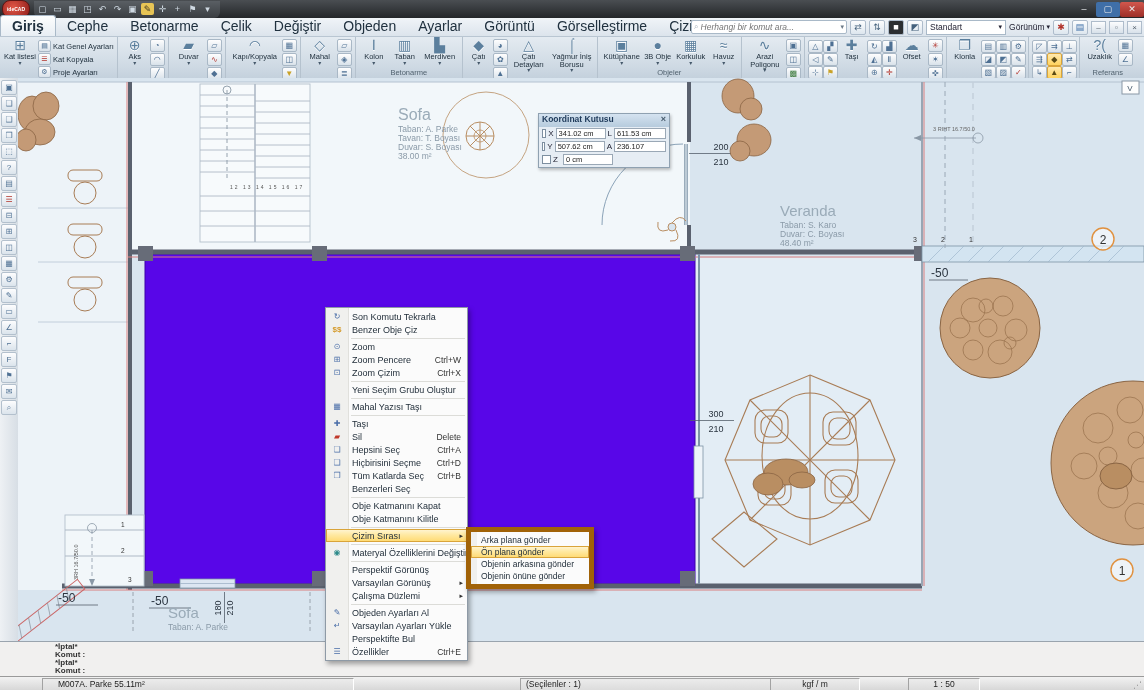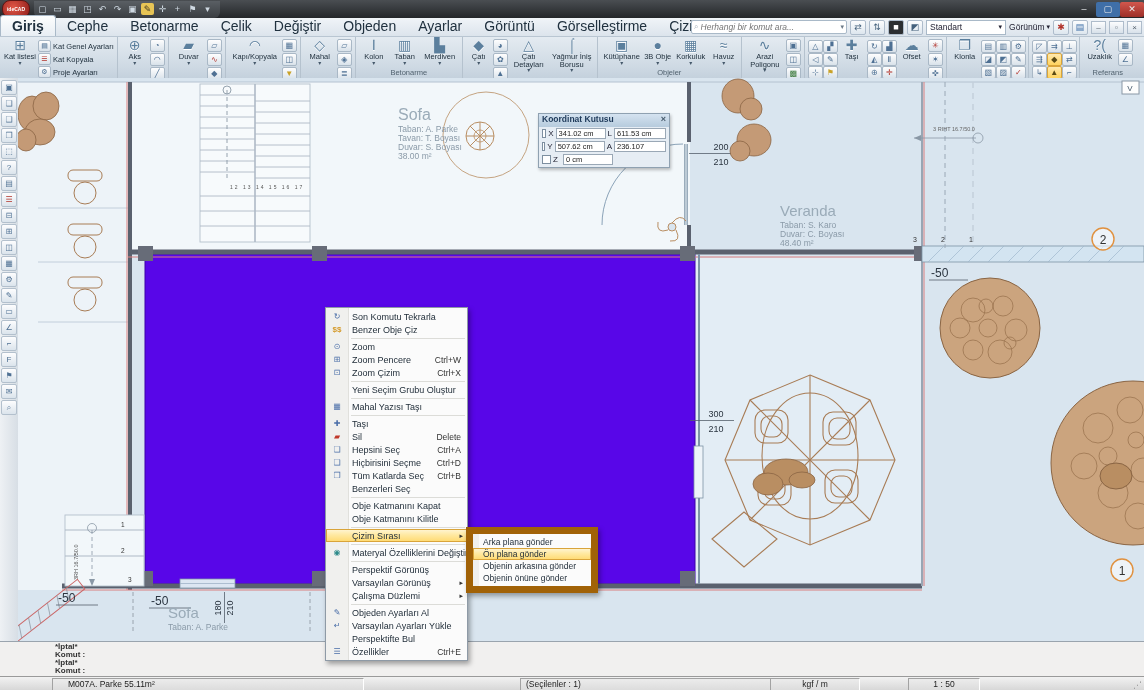--- a/index.html
+++ b/index.html
@@ -87,21 +87,21 @@
     background:#f0f0ee;border-right:1px solid #e0e0dc;}
   .mi{position:relative;height:13px;display:flex;align-items:center;font-size:9px;color:#1d2a36;}
   .mic{width:22px;text-align:center;font-size:8px;color:#4a6ea8;flex:0 0 22px;z-index:1;}
   .mil{padding-left:4px;white-space:nowrap;z-index:1;}
   .mis{margin-left:auto;padding-right:6px;font-size:8.5px;color:#333;z-index:1;}
   .mar{margin-left:auto;padding-right:4px;font-size:7px;color:#333;z-index:1;}
   .mi.hl{background:linear-gradient(#fff6d8,#ffe9a2 45%,#ffd96e);outline:1px solid #d9a43a;outline-offset:-1px;}
   .msep{height:4px;position:relative;}
   .msep::after{content:"";position:absolute;left:25px;right:2px;top:2px;border-top:1px solid #dcdcd8;}
   .submenu{position:absolute;left:466px;top:527px;width:118px;background:#fbfbfb;
-    border:7px solid #a16207;box-shadow:2px 3px 5px rgba(0,0,0,.35);padding:2px 0;z-index:31;}
+    border:5px solid #a16207;box-shadow:2px 3px 5px rgba(0,0,0,.35);padding:2px 0;z-index:31;}
   .submenu::before{content:"";position:absolute;left:0;top:0;bottom:0;width:6px;background:#f0f0ee;}
   .smi{position:relative;height:12px;display:flex;align-items:center;font-size:8.5px;color:#1d2a36;padding-left:10px;}
   .smi.hl{background:linear-gradient(#fff6d8,#ffe9a2 45%,#ffd96e);outline:1px solid #d9a43a;outline-offset:-1px;}
   
   .cmd{position:absolute;left:0;top:641px;width:1144px;height:35px;background:#f1f0ef;
     border-top:1px solid #9aa4ae;padding:1px 0 0 55px;box-sizing:border-box;}
   .cmd div{font-size:8px;font-weight:bold;color:#333;line-height:8px;font-family:"Liberation Sans",sans-serif;}
   
   .status{position:absolute;left:0;top:676px;width:1144px;height:14px;
     background:linear-gradient(#f2f2f2,#d5d5d5);border-top:1px solid #9a9a9a;font-size:8.5px;color:#222;}
@@ -913,21 +913,21 @@
   </div>
 
   <div class="cmd">
     <div>*İptal*</div>
     <div>Komut :</div>
     <div>*İptal*</div>
     <div>Komut :</div>
   </div>
 
   <div class="status">
-    <span class="sseg" style="left:52px;width:290px;padding-left:15px;">M007A. Parke 55.11m²</span>
+    <span class="sseg" style="left:42px;width:290px;padding-left:15px;">M007A. Parke 55.11m²</span>
     <span class="sseg" style="left:520px;width:258px;">(Seçilenler : 1)</span>
     <span class="sseg" style="left:770px;width:78px;text-align:center;">kgf / m</span>
     <span class="sseg" style="left:908px;width:60px;text-align:center;">1 : 50</span>
     <span class="sseg" style="left:1038px;width:48px;text-align:center;margin-top:12px;">% 62</span>
     <span class="grip">⋰</span>
   </div>
 
 </div>
 
 </body></html>

